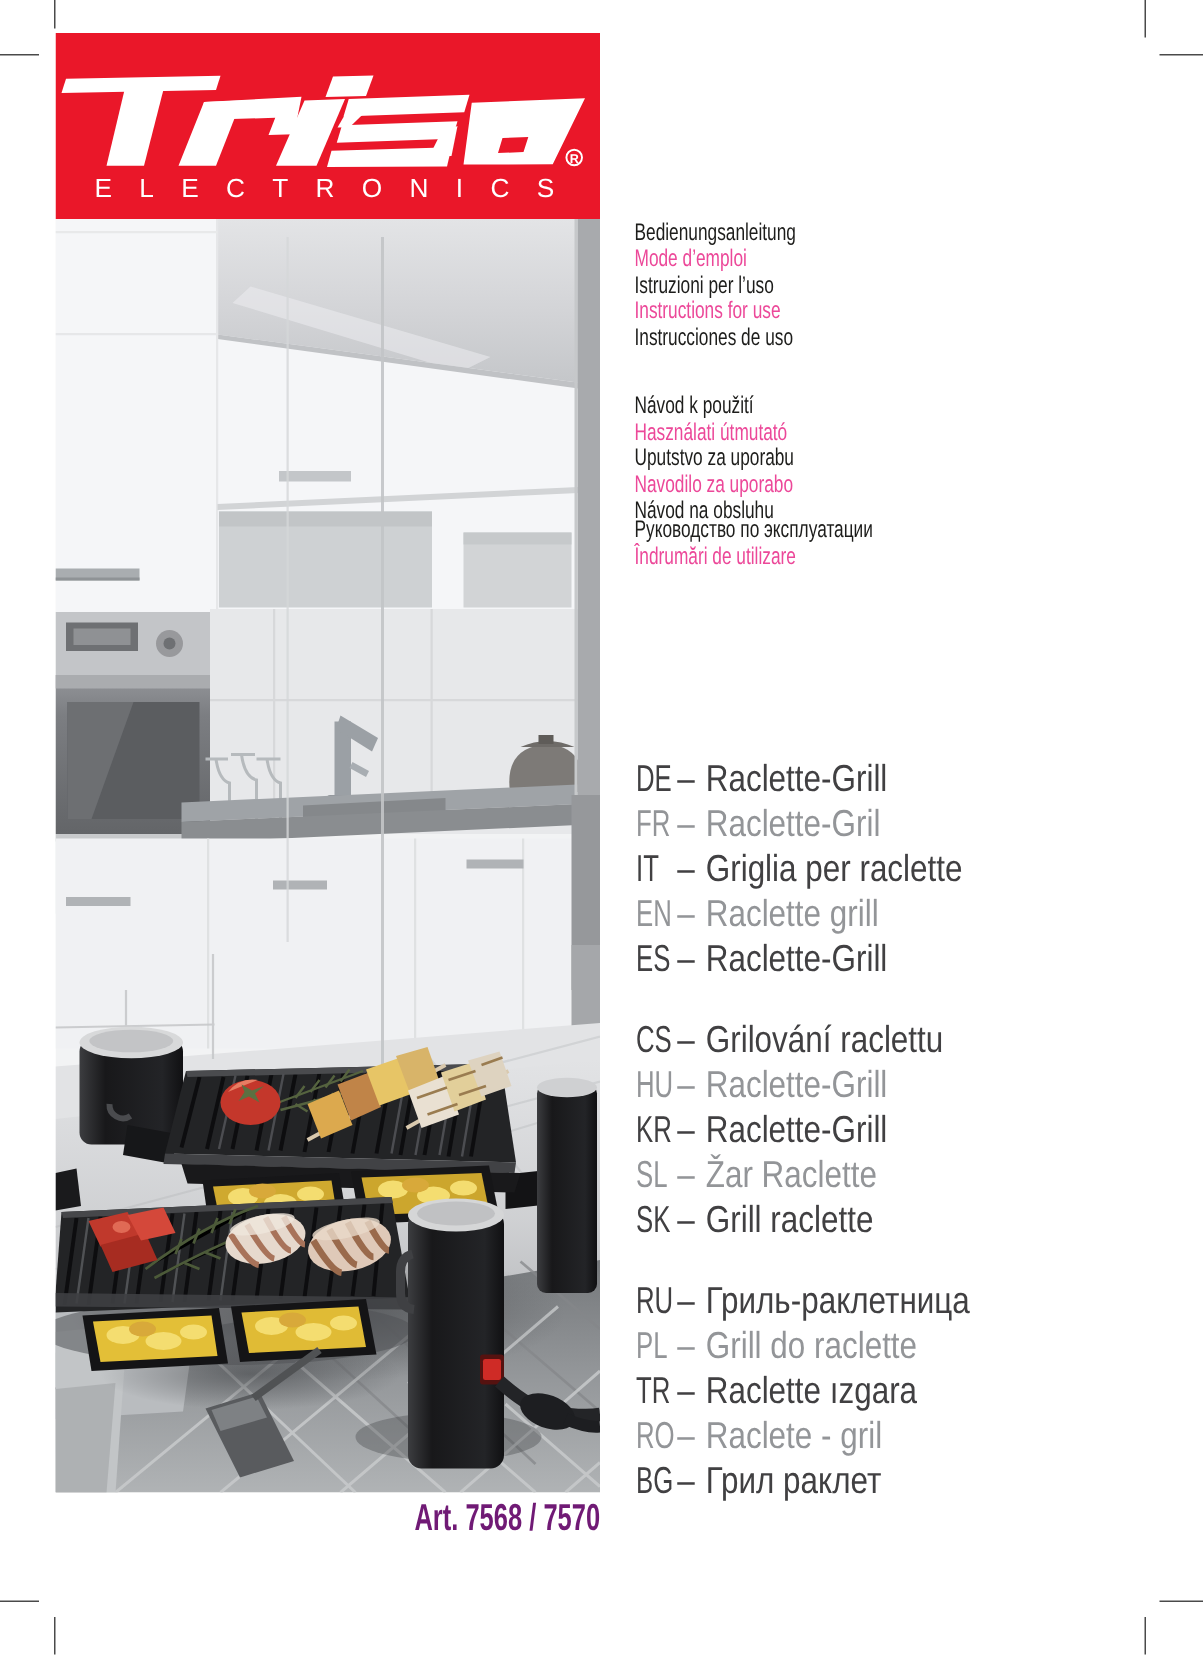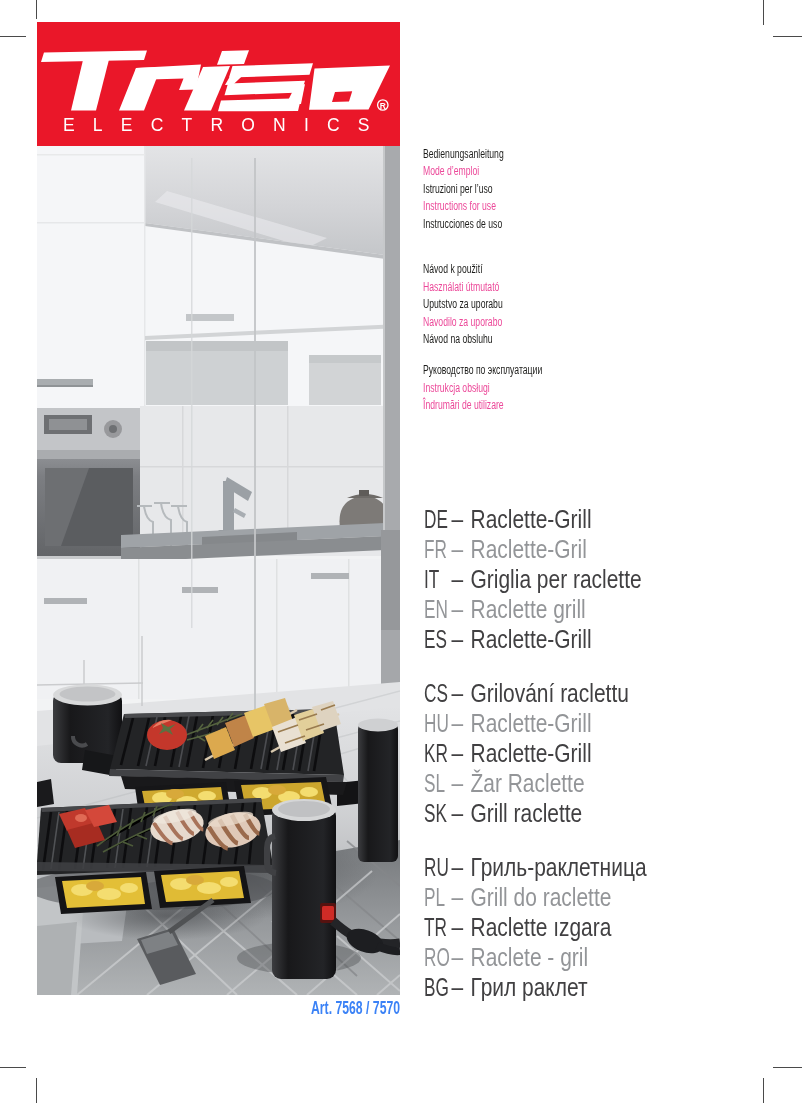--- a/index.html
+++ b/index.html
@@ -1,30 +1,30 @@
 <!DOCTYPE html>
 <html><head>
 <meta charset="utf-8">
 <style>
 html,body{margin:0;padding:0;background:#fff}
 #page{position:relative;width:802px;height:1105px;background:#fff;overflow:hidden;font-family:"Liberation Sans",sans-serif}
 .cm{position:absolute;background:#4a4a4a}
 #logo{position:absolute;left:37px;top:22px;width:363px;height:124px}
 #photo{position:absolute;left:37px;top:146px;width:363px;height:849px}
 .tl{position:absolute;left:423px;white-space:nowrap}
-.tl div{height:17.5px;font-size:12px;color:#1d1d1b}
+.tl div{height:17.5px;font-size:16px;color:#1d1d1b}
 .tl div span{display:inline-block;transform:scaleX(0.72);transform-origin:0 50%;letter-spacing:0px}
 .tl div.g{color:#ec4899}
 .bl{position:absolute;left:424px;white-space:nowrap;font-weight:normal}
 .bl .ln{height:30px;font-size:25px;color:#414042;transform:scaleX(0.838);transform-origin:0 50%}
 .bl .ln.g{color:#939598}
 .bl .code{display:inline-block;width:32.8px}
 .bl .code i{display:inline-block;font-style:normal;transform:scaleX(0.82);transform-origin:0 50%}
 .bl .dash{display:inline-block;width:22.7px}
-#art{position:absolute;left:200px;top:998px;width:200px;text-align:right;font-size:18px;font-weight:bold;color:#3b82f6}
+#art{position:absolute;left:200px;top:998px;width:200px;text-align:right;font-size:25px;font-weight:bold;color:#701a75}
 #art span{display:inline-block;transform:scaleX(0.68);transform-origin:100% 50%}
 </style>
 </head>
 <body>
 <div id="page">
 
   <div class="cm" style="left:36px;top:0;width:1px;height:19px"></div>
   <div class="cm" style="left:0;top:36px;width:26px;height:1px"></div>
   <div class="cm" style="left:763px;top:0;width:1px;height:25px"></div>
   <div class="cm" style="left:773px;top:36px;width:29px;height:1px"></div>
@@ -377,23 +377,22 @@
     <div class="g"><span>Instructions for use</span></div>
     <div><span>Instrucciones de uso</span></div>
   </div>
   <div class="tl" style="top:262px">
     <div><span>Návod k použití</span></div>
     <div class="g"><span>Használati útmutató</span></div>
     <div><span>Uputstvo za uporabu</span></div>
     <div class="g"><span>Navodilo za uporabo</span></div>
     <div><span>Návod na obsluhu</span></div>
   </div>
-  <div class="tl" style="top:363px">
+  <div class="tl" style="top:345px">
     <div><span>Руководство по эксплуатации</span></div>
-    <div class="g"><span>Instrukcja obsługi</span></div>
     <div class="g"><span>Îndrumări de utilizare</span></div>
   </div>
 
   <div class="bl" style="top:504.5px">
     <div class="ln"><span class="code"><i>DE</i></span><span class="dash">–</span><span>Raclette-Grill</span></div>
     <div class="ln g"><span class="code"><i>FR</i></span><span class="dash">–</span><span>Raclette-Gril</span></div>
     <div class="ln"><span class="code"><i>IT</i></span><span class="dash">–</span><span>Griglia per raclette</span></div>
     <div class="ln g"><span class="code"><i>EN</i></span><span class="dash">–</span><span>Raclette grill</span></div>
     <div class="ln"><span class="code"><i>ES</i></span><span class="dash">–</span><span>Raclette-Grill</span></div>
   </div>

